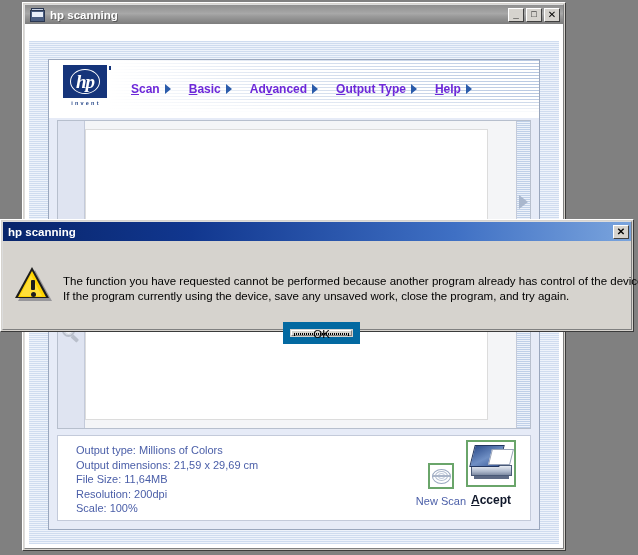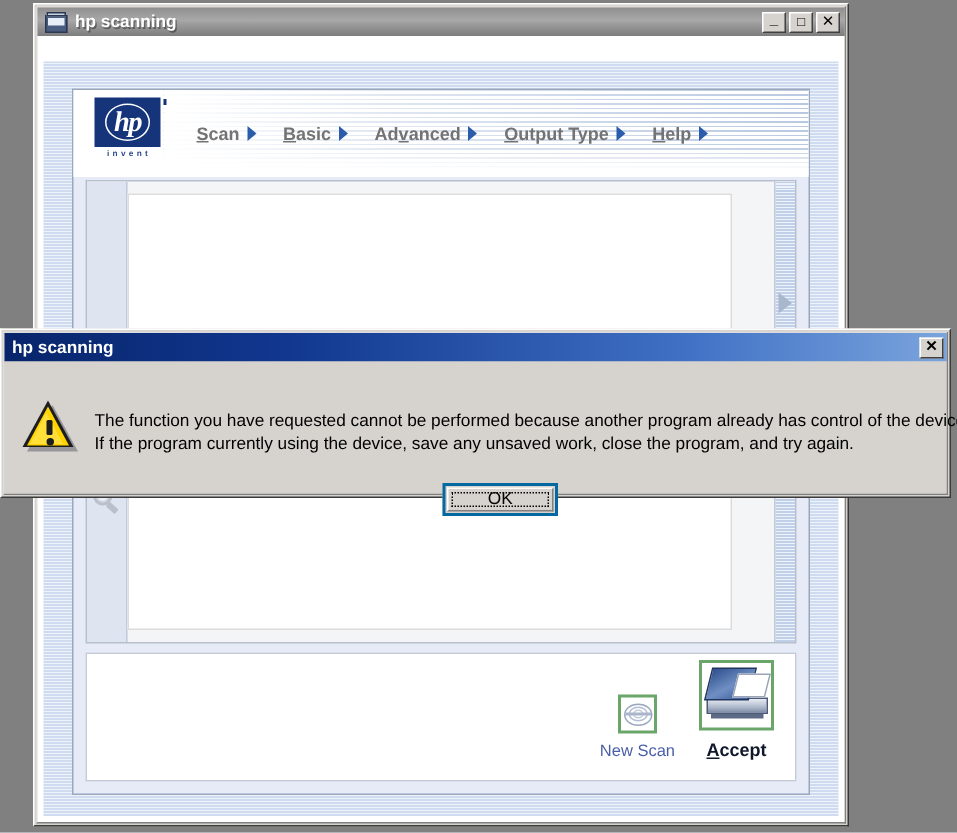--- a/index.html
+++ b/index.html
@@ -143,21 +143,21 @@
 
   .menubar{
     position:absolute;left:82px;top:0;right:0;height:58px;
     display:flex;align-items:center;
   }
   .menu-item{
     display:flex;align-items:center;margin-right:18px;cursor:default;
     white-space:nowrap;
   }
   .menu-label{
-    color:#737373;font-weight:bold;font-size:12px;
+    color:#6d28d9;font-weight:bold;font-size:12px;
   }
   .menu-label u{text-decoration:underline;}
   .menu-arrow{
     width:0;height:0;margin-left:5px;
     border-left:6px solid #2b5cab;
     border-top:5px solid transparent;
     border-bottom:5px solid transparent;
   }
 
   
@@ -231,21 +231,21 @@
     box-sizing:border-box;
   }
   .info-list{
     position:absolute;left:18px;top:7px;
     color:#4a5ea8;font-size:11px;line-height:14.6px;
   }
   .info-list div{white-space:nowrap;}
 
   .actions{
     position:absolute;right:14px;top:4px;
-    display:flex;align-items:flex-end;gap:16px;
+    display:flex;align-items:flex-end;
   }
   .action{
     display:flex;flex-direction:column;align-items:center;cursor:default;
   }
   .action .frame{
     border:2px solid #6aa56a;
     background:#ffffff;
     box-sizing:border-box;
     display:flex;align-items:center;justify-content:center;
     padding:2px;
@@ -351,22 +351,22 @@
   .warn-ico .dot{
     position:absolute;left:15.5px;top:25px;width:5px;height:5px;
     background:#1d1d1d;border-radius:50%;
   }
   .dlg-msg{
     position:absolute;left:60px;top:33px;right:10px;
     color:#000000;font-size:11.5px;line-height:15px;
   }
   .dlg-msg div{white-space:nowrap;}
   .ok-default{
-    position:absolute;left:292px;top:81px;width:77px;height:22px;
-    border:2px solid #0369a1;box-sizing:border-box;
+    position:absolute;left:280px;top:81px;width:77px;height:22px;
+    border:7px solid #0369a1;box-sizing:border-box;
     background:#d6d3ce;
   }
   .ok-btn{
     position:absolute;left:1px;top:1px;right:1px;bottom:1px;
     background:#d6d3ce;
     border-top:1px solid #ffffff;border-left:1px solid #ffffff;
     border-right:1px solid #808080;border-bottom:1px solid #808080;
     box-sizing:border-box;
     display:flex;align-items:center;justify-content:center;
   }
@@ -473,20 +473,27 @@
             </div>
 
             <div class="preview-canvas"></div>
 
             <div class="arrow-rail">
               <div class="arrow-btn"></div>
             </div>
           </div>
 
           <div class="info-panel">
+            <div class="info-list">
+              <div>Output type: Millions of Colors</div>
+              <div>Output dimensions: 21,59 x 29,69 cm</div>
+              <div>File Size: 11,64MB</div>
+              <div>Resolution:  200dpi</div>
+              <div>Scale: 100%</div>
+            </div>
 
             <div class="actions">
               <div class="action act-newscan">
                 <div class="frame">
                   <div class="ns-ico">
                     <div class="r1"></div>
                       <div class="r2"></div>
                       <div class="r3"></div>
                       <div class="bar"></div>
                   </div>

